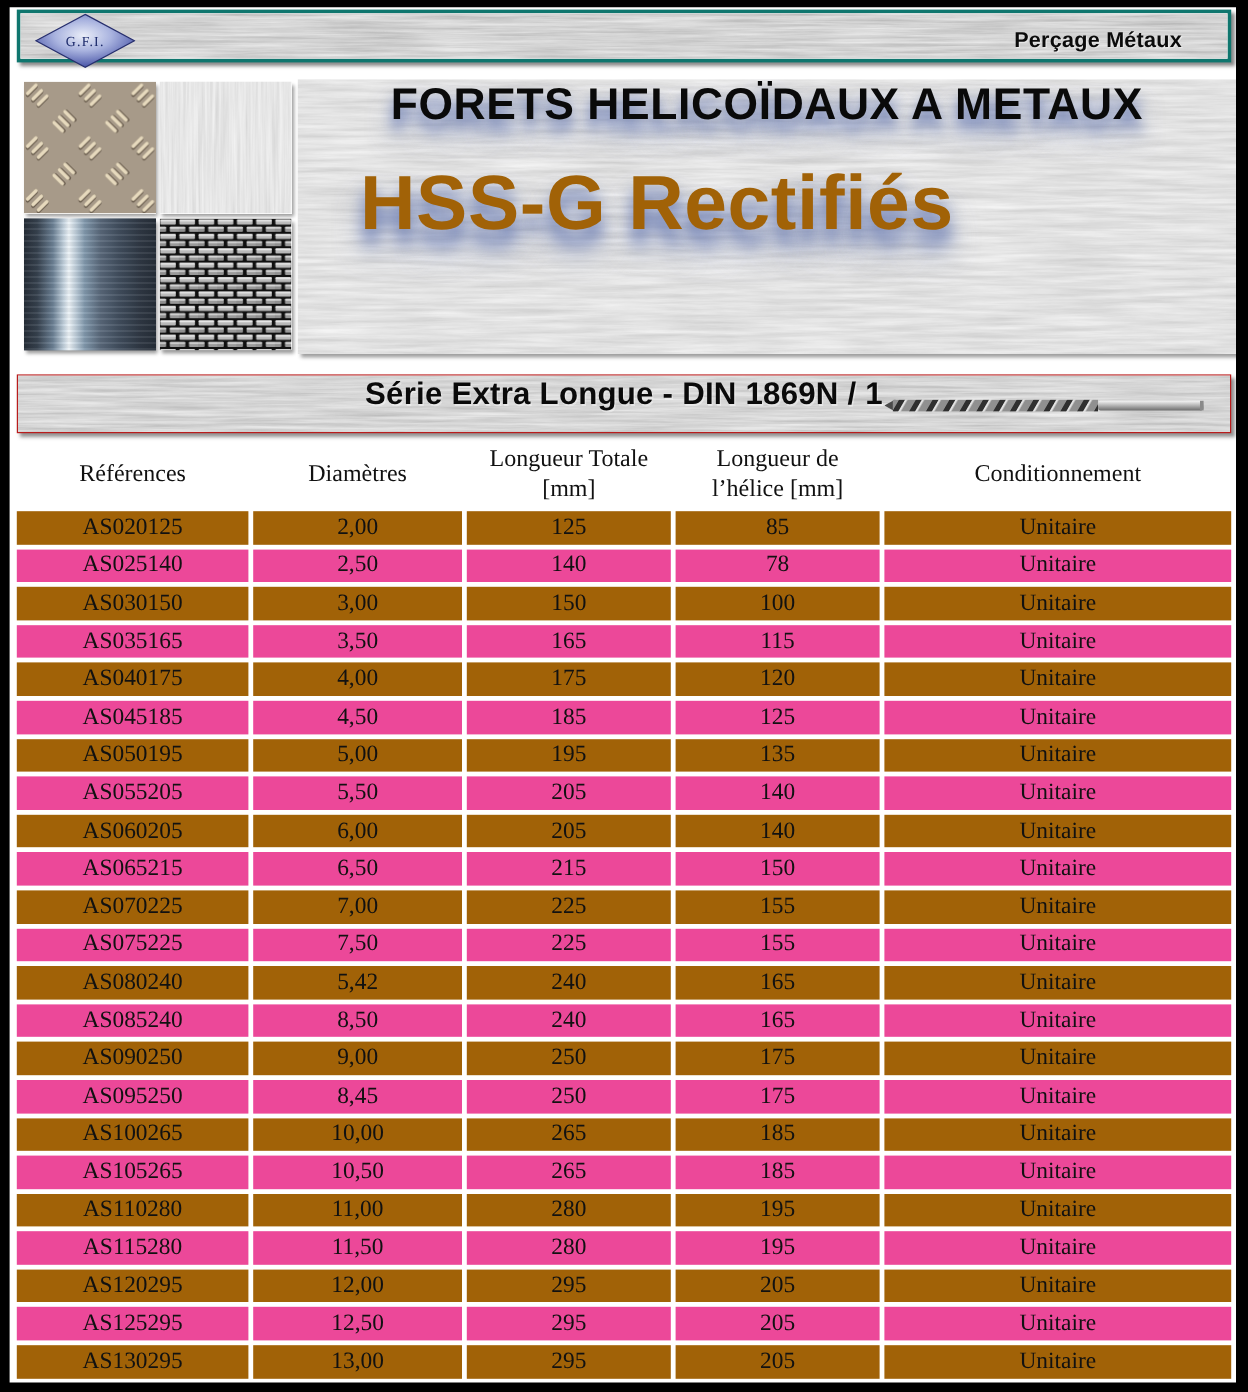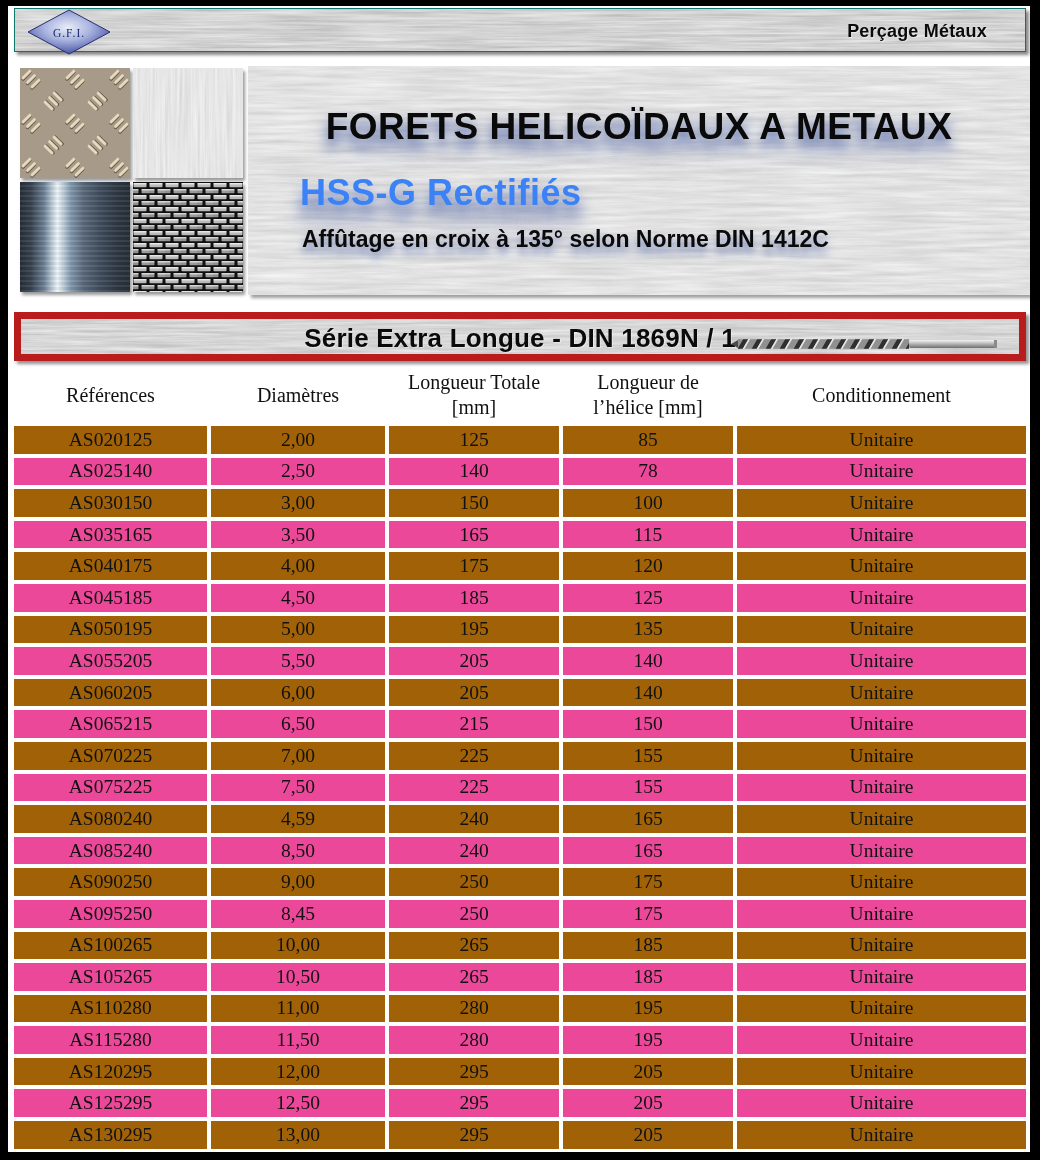--- a/index.html
+++ b/index.html
@@ -15,21 +15,21 @@
     border-bottom:8px solid #000;
     overflow:hidden;
     font-family:"Liberation Sans", sans-serif;
   }
 
   .texbg { position:absolute; left:0; top:0; width:100%; height:100%; display:block; }
 
   
   .topbar {
     position:absolute; left:6px; top:2px; width:1012px; height:44px;
-    border:1px solid #0f766e;
+    border:3px solid #0f766e;
     box-shadow:3px 3px 3px rgba(40,40,40,.55);
     overflow:visible;
   }
   .topbar .clipwrap { position:absolute; inset:0; overflow:hidden; }
   .logo { position:absolute; left:12px; top:0px; width:84px; height:46px; z-index:3; }
   .cat {
     position:absolute; right:38px; top:0; height:44px; line-height:44px; z-index:2;
     font-size:18px; font-weight:bold; color:#0b0b0b; letter-spacing:0.2px;
     text-shadow:1px 1px 0 rgba(255,255,255,.45);
   }
@@ -49,42 +49,42 @@
                       #b9c9d6 40%,#8299ad 46%,#59687a 58%,#414e5e 72%,#2f3844 88%,#262e38 100%);
   }
 
   
   .hero {
     position:absolute; left:240px; top:60px; width:782px; height:229px;
     overflow:hidden; box-shadow:3px 3px 3px rgba(40,40,40,.45);
   }
   .hero-text { position:relative; z-index:2; }
   .hero-title {
-    margin-top:40px; text-align:center;
+    text-align:center;
     font-size:37px; font-weight:bold; color:#0a0a0a; letter-spacing:0.5px;
     text-shadow:0 9px 11px rgba(104,122,178,.95), 0 15px 20px rgba(104,122,178,.5);
   }
   .hero-product {
     margin-top:24px; padding-left:52px;
-    font-size:36px; font-weight:bold; color:#3b82f6; letter-spacing:0.5px;
+    font-size:64px; font-weight:bold; color:#a16207; letter-spacing:0.5px;
     text-shadow:0 12px 13px rgba(104,122,178,.95), 0 20px 24px rgba(104,122,178,.5);
   }
   .hero-tagline {
     margin-top:12px; padding-left:54px;
     font-size:23px; font-weight:bold; color:#0a0a0a;
     text-shadow:0 7px 9px rgba(104,122,178,.9);
   }
 
   
   .banner {
     position:absolute; left:6px; top:306px; width:1012px; height:49px;
-    border:7px solid #b91c1c;
+    border:1px solid #b91c1c;
     box-shadow:3px 3px 3px rgba(40,40,40,.5);
     overflow:hidden;
-    display:flex; align-items:flex-end; justify-content:center;
+    display:flex; align-items:flex-start; justify-content:center;
   }
   .banner-label {
     position:relative; z-index:2;
     font-size:26px; font-weight:bold; color:#0a0a0a; letter-spacing:0.2px;
     text-shadow:1px 1px 0 rgba(255,255,255,.4);
   }
   .drill { position:absolute; right:16px; top:17px; z-index:2; }
 
   
   .spec-table {
@@ -225,21 +225,20 @@
             <feFuncB type="linear" slope="0.42" intercept="0.55"></feFuncB>
             <feFuncA type="table" tableValues="1 1"></feFuncA>
           </feComponentTransfer>
         </filter>
       </defs>
       <rect width="100%" height="100%" filter="url(#metalB)"></rect>
     </svg>
     <div class="hero-text">
       <div class="hero-title">FORETS HELICOÏDAUX A METAUX</div>
       <div class="hero-product">HSS-G Rectifiés</div>
-      <div class="hero-tagline">Affûtage en croix à 135° selon Norme DIN 1412C</div>
     </div>
   </div>
 
   <div class="banner">
     <svg class="texbg" preserveAspectRatio="none">
       <defs>
         <filter id="metalC" x="0%" y="0%" width="100%" height="100%">
           <feTurbulence type="fractalNoise" baseFrequency="0.012 0.35" numOctaves="5" seed="21"></feTurbulence>
           <feColorMatrix type="saturate" values="0"></feColorMatrix>
           <feComponentTransfer>
@@ -370,21 +369,21 @@
         </tr>
         <tr class="light">
           <td>AS075225</td>
           <td>7,50</td>
           <td>225</td>
           <td>155</td>
           <td>Unitaire</td>
         </tr>
         <tr class="gray">
           <td>AS080240</td>
-          <td>4,59</td>
+          <td>5,42</td>
           <td>240</td>
           <td>165</td>
           <td>Unitaire</td>
         </tr>
         <tr class="light">
           <td>AS085240</td>
           <td>8,50</td>
           <td>240</td>
           <td>165</td>
           <td>Unitaire</td>

